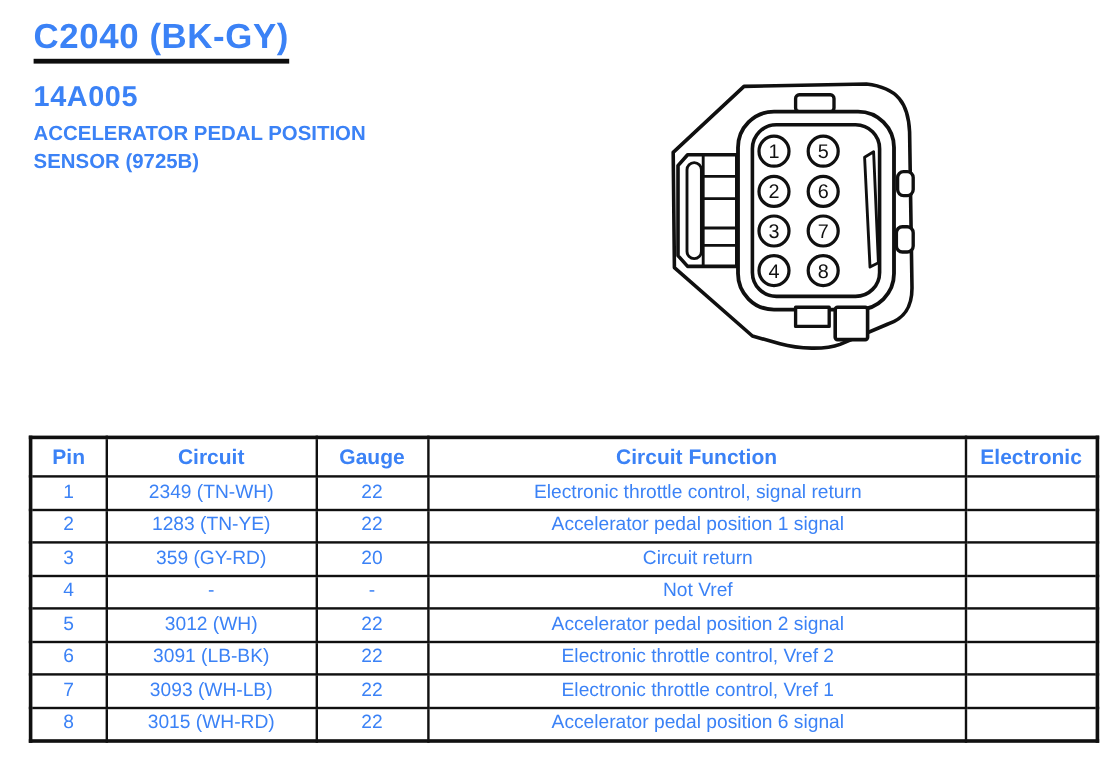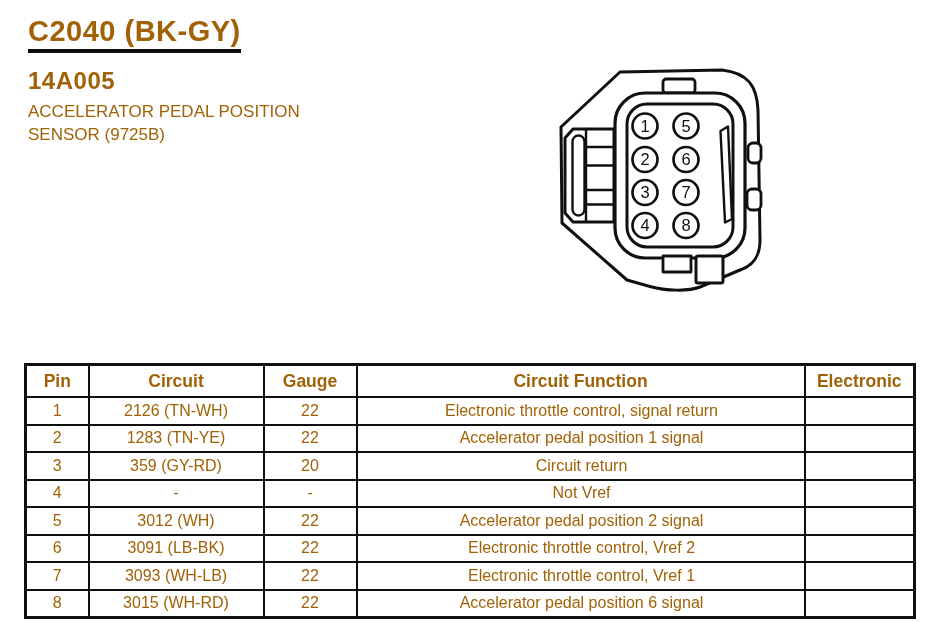--- a/index.html
+++ b/index.html
@@ -2,39 +2,39 @@
 <html><head>
 <meta charset="utf-8">
 <style>
   html,body{margin:0;padding:0;background:#e8e8e8;}
   .page{
     position:relative;
     width:930px;height:640px;
     background:#ffffff;
     overflow:hidden;
     font-family:"Liberation Sans", sans-serif;
-    color:#a16207;
+    color:#3b82f6;
   }
   
   .heading{position:absolute;left:28px;top:16px;}
   .conn-id{
     display:inline-block;
     font-size:29px;font-weight:bold;letter-spacing:0.5px;
     border-bottom:4px solid #0d0d0d;
     padding-bottom:1px;
     line-height:1.1;
   }
   .part-no{
     margin-top:16px;
     font-size:24px;font-weight:bold;letter-spacing:0.5px;
     line-height:1.0;
   }
   .desc{
     margin-top:7px;
-    font-size:17px;line-height:23px;font-weight:400;
+    font-size:17px;line-height:23px;font-weight:700;
   }
   
   .connector{position:absolute;left:548px;top:56px;width:234px;height:244px;}
   
   table.pinout{
     position:absolute;left:24px;top:363px;
     width:889px;
     border-collapse:collapse;
     table-layout:fixed;
     background:#fff;
@@ -147,21 +147,21 @@
         <th>Pin</th>
         <th>Circuit</th>
         <th>Gauge</th>
         <th>Circuit Function</th>
         <th>Electronic</th>
       </tr>
     </thead>
     <tbody>
       <tr>
         <td>1</td>
-        <td>2126 (TN-WH)</td>
+        <td>2349 (TN-WH)</td>
         <td>22</td>
         <td class="fn">Electronic throttle control, signal return</td>
         <td></td>
       </tr>
       <tr>
         <td>2</td>
         <td>1283 (TN-YE)</td>
         <td>22</td>
         <td class="fn">Accelerator pedal position 1 signal</td>
         <td></td>

